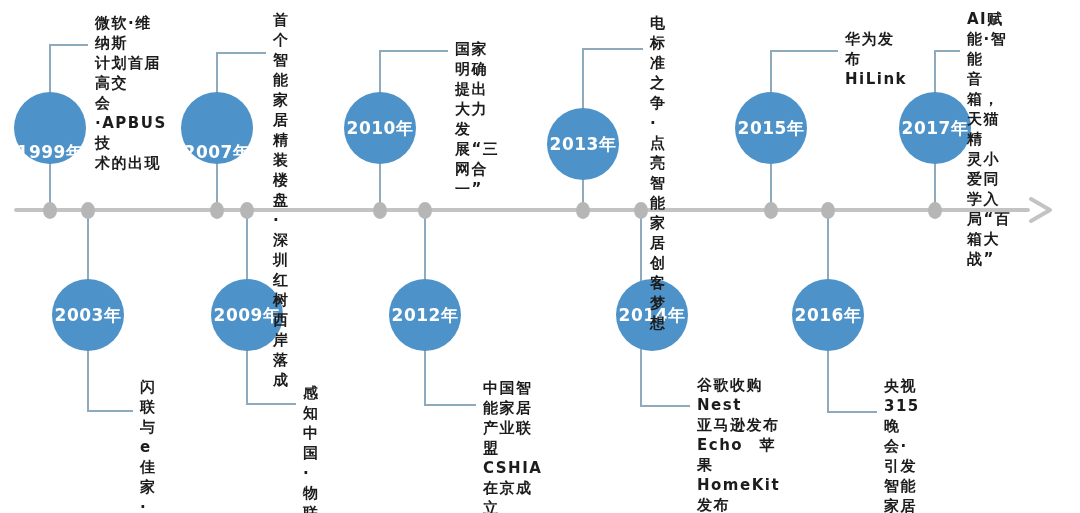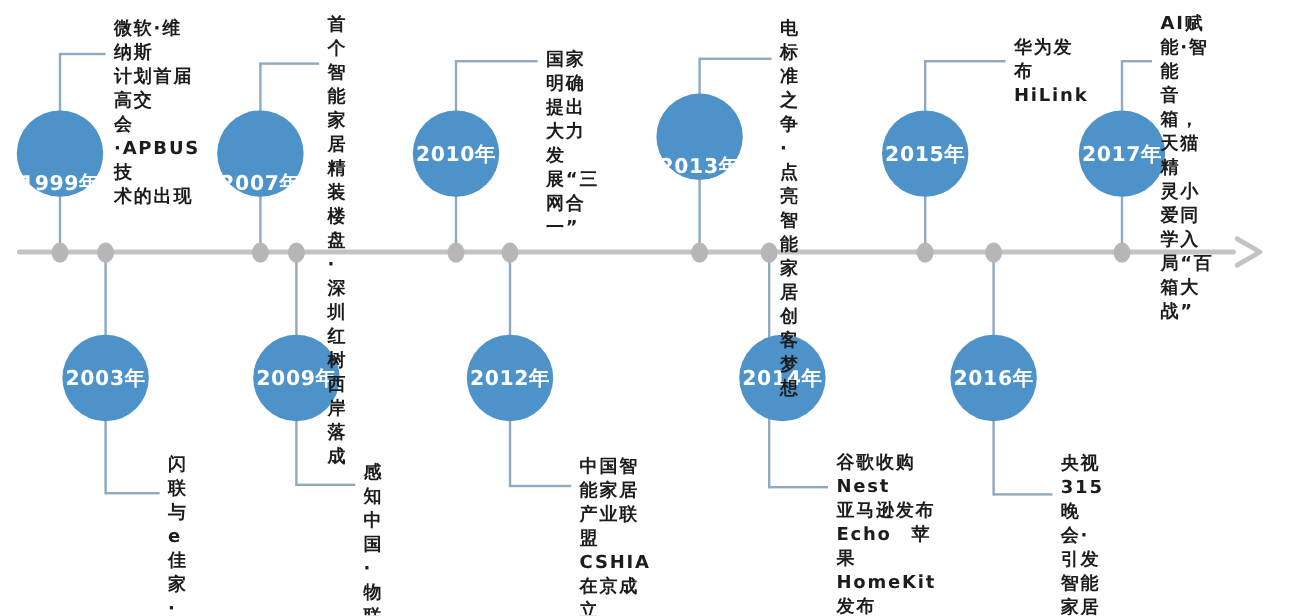--- a/index.html
+++ b/index.html
@@ -138,21 +138,21 @@
       <span>2012年</span>
     </div>
     <div class="label" style="left: 483px; top: 378px;">中国智能家居
 产业联盟CSHIA
 在京成立</div>
   </div>
     <div class="event">
     <div class="vline" style="left: 582px; top: 48px; height: 162px;"></div>
     <div class="hline" style="left: 583px; top: 48px; width: 60px;"></div>
     <div class="dot" style="left: 576px; top: 202px;"></div>
-    <div class="circle" style="left: 547px; top: 78px; align-items: flex-end;">
+    <div class="circle" style="left: 547px; top: 108px;">
       <span>2013年</span>
     </div>
     <div class="label" style="left: 650px; top: 13px;">电标准之争·点
 亮智能家居创
 客梦想</div>
   </div>
     <div class="event">
     <div class="vline" style="left: 640px; top: 210px; height: 197px;"></div>
     <div class="hline" style="left: 641px; top: 405px; width: 49px;"></div>
     <div class="dot" style="left: 634px; top: 202px;"></div>

